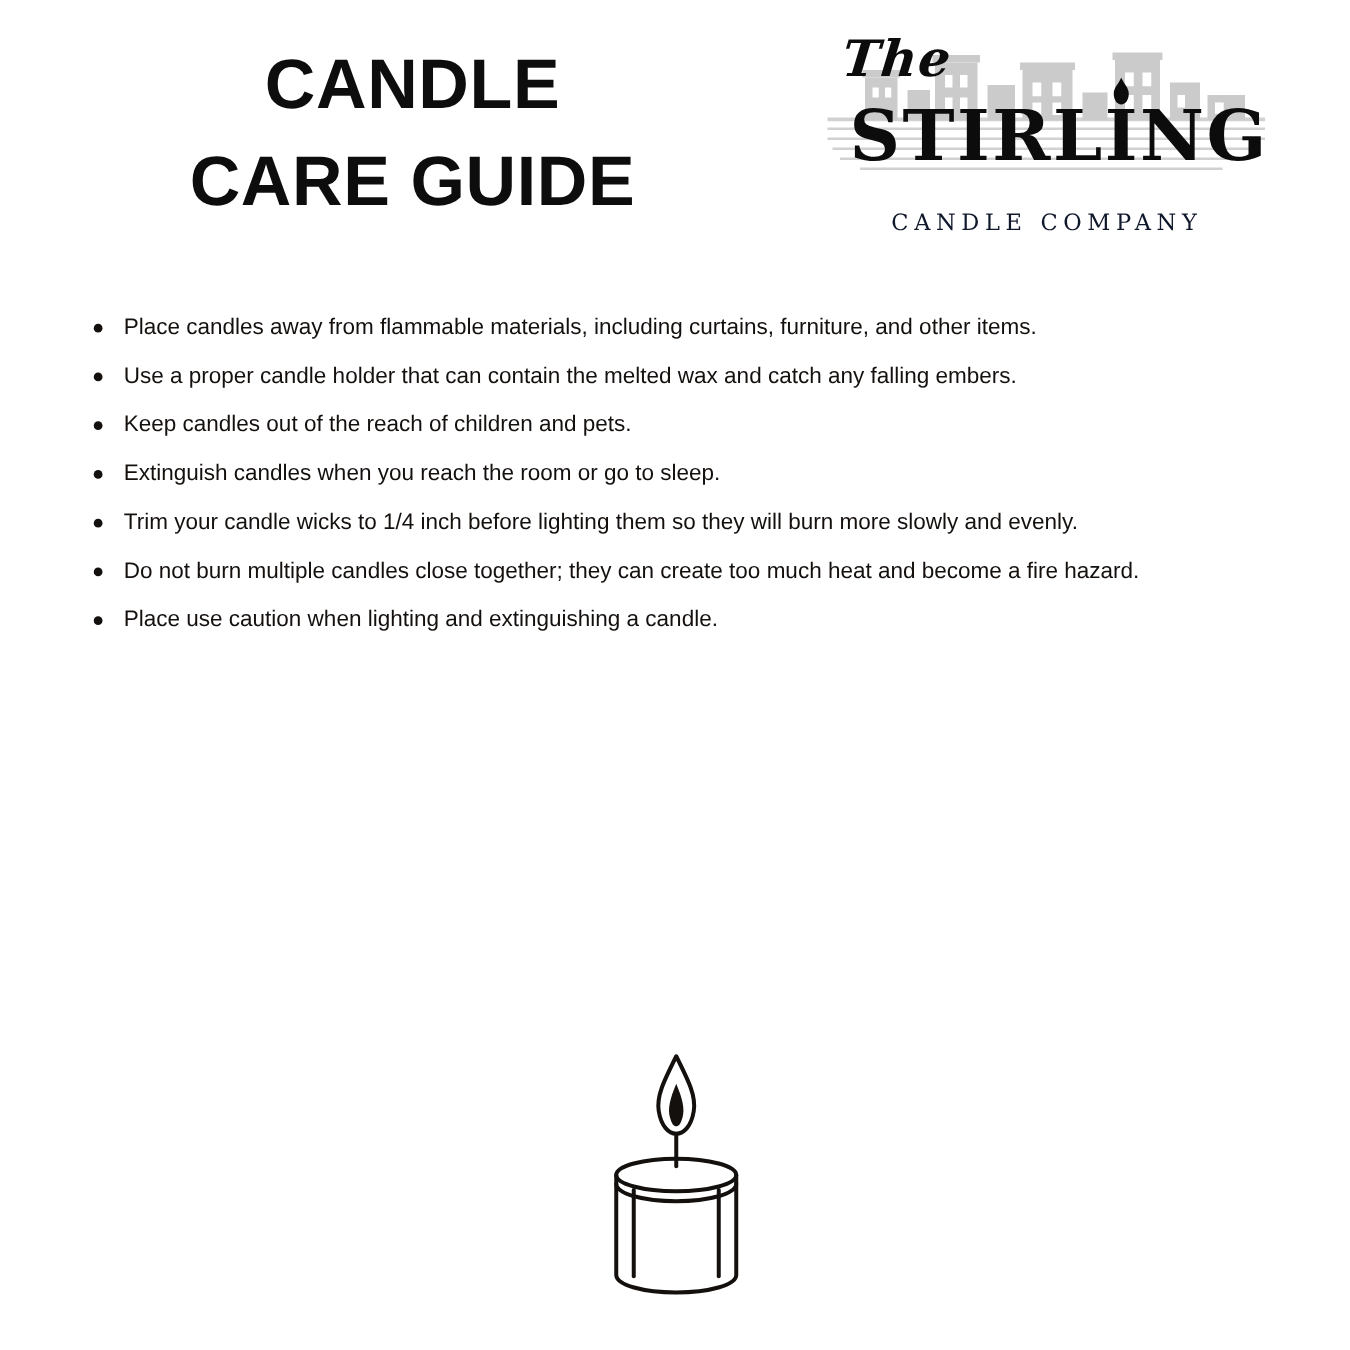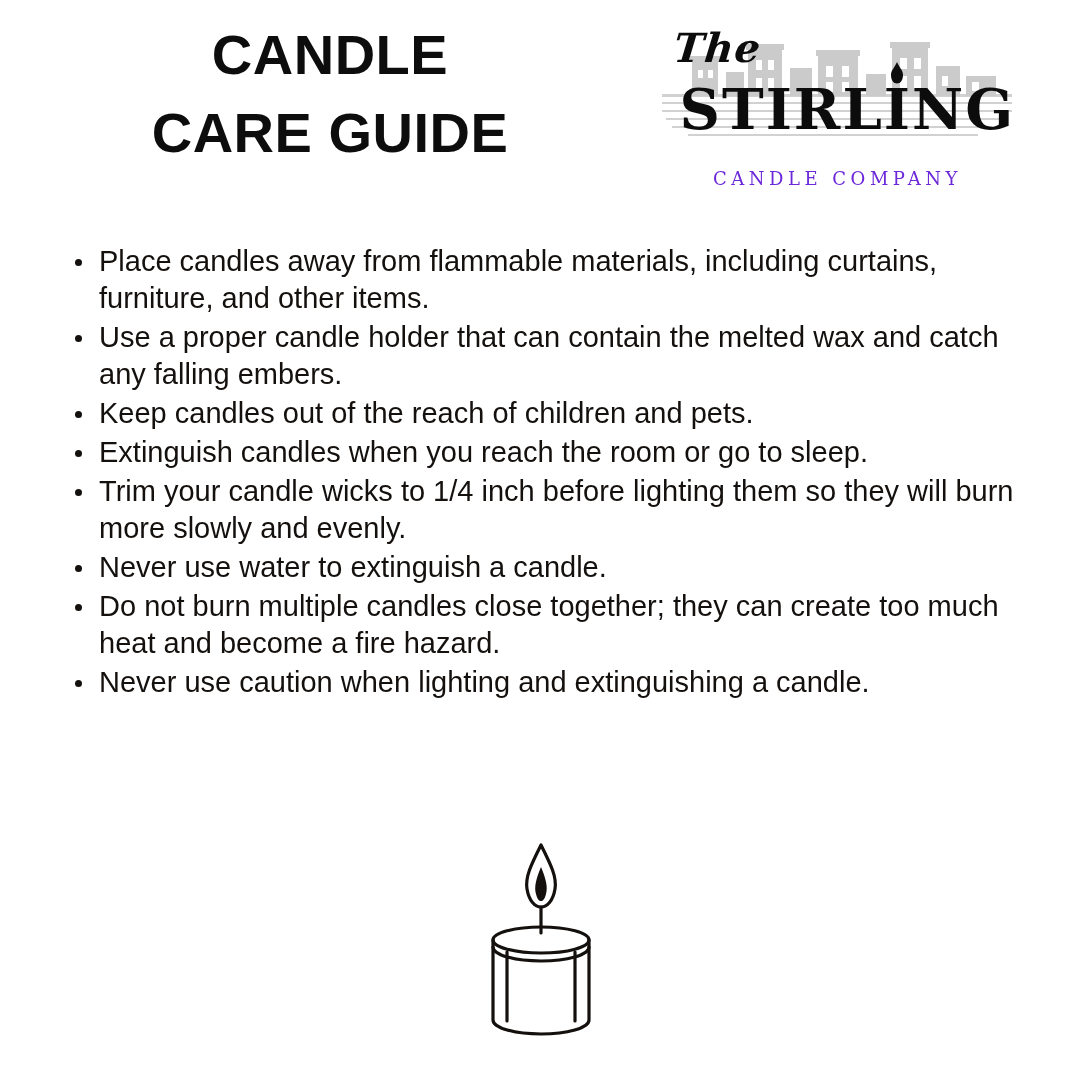--- a/index.html
+++ b/index.html
@@ -24,21 +24,21 @@
   .header {
     position: absolute;
     top: 0;
     left: 0;
     width: 1080px;
     height: 215px;
   }
   .title-block {
     position: absolute;
     left: 30px;
-    top: 16px;
+    top: 28px;
     width: 600px;
     text-align: center;
   }
   .title-line {
     font-family: "Liberation Sans", sans-serif;
     font-weight: bold;
     font-size: 56px;
     line-height: 78px;
     letter-spacing: 0.5px;
     color: #0d0d0d;
@@ -88,21 +88,21 @@
   }
   .logo-sub {
     position: absolute;
     left: 8px;
     top: 150px;
     width: 355px;
     text-align: center;
     font-family: "DejaVu Serif", serif;
     font-size: 18px;
     letter-spacing: 4.5px;
-    color: #6d28d9;
+    color: #0f172a;
     white-space: nowrap;
   }
   .flame-mark {
     position: absolute;
     left: 238px;
     top: 44px;
     width: 14px;
     height: 22px;
   }
 
@@ -114,21 +114,21 @@
     width: 970px;
     margin: 0;
     padding: 0;
     list-style: none;
   }
   .care-item {
     position: relative;
     padding-left: 31px;
     margin-bottom: 2px;
     font-family: "Liberation Sans", sans-serif;
-    font-size: 29px;
+    font-size: 18px;
     line-height: 37px;
     color: #14100e;
   }
   .care-item::before {
     content: "";
     position: absolute;
     left: 7px;
     top: 16px;
     width: 7px;
     height: 7px;
@@ -212,23 +212,22 @@
       <div class="logo-sub">CANDLE COMPANY</div>
     </div>
   </div>
 
   <ul class="care-list">
     <li class="care-item">Place candles away from flammable materials, including curtains, furniture, and other items.</li>
     <li class="care-item">Use a proper candle holder that can contain the melted wax and catch any falling embers.</li>
     <li class="care-item">Keep candles out of the reach of children and pets.</li>
     <li class="care-item">Extinguish candles when you reach the room or go to sleep.</li>
     <li class="care-item">Trim your candle wicks to 1/4 inch before lighting them so they will burn more slowly and evenly.</li>
-    <li class="care-item">Never use water to extinguish a candle.</li>
     <li class="care-item">Do not burn multiple candles close together; they can create too much heat and become a fire hazard.</li>
-    <li class="care-item">Never use caution when lighting and extinguishing a candle.</li>
+    <li class="care-item">Place use caution when lighting and extinguishing a candle.</li>
   </ul>
 
   <svg class="candle-art" viewBox="0 0 175 215" fill="none" stroke="#14100e" stroke-width="3.2" stroke-linecap="round" stroke-linejoin="round">
 
     <path d="M86 10 C96 30 102 42 100 54 C98 66 92 72 86 72 C80 72 74 66 72 54 C70 42 76 30 86 10 Z"></path>
 
     <path d="M86 32 C91 44 93 52 91 59 C89.5 64.5 88 66 86 66 C84 66 82.5 64.5 81 59 C79 52 81 44 86 32 Z" fill="#14100e" stroke="none"></path>
 
     <path d="M86 72 C86 82 86 88 86 98"></path>
 

